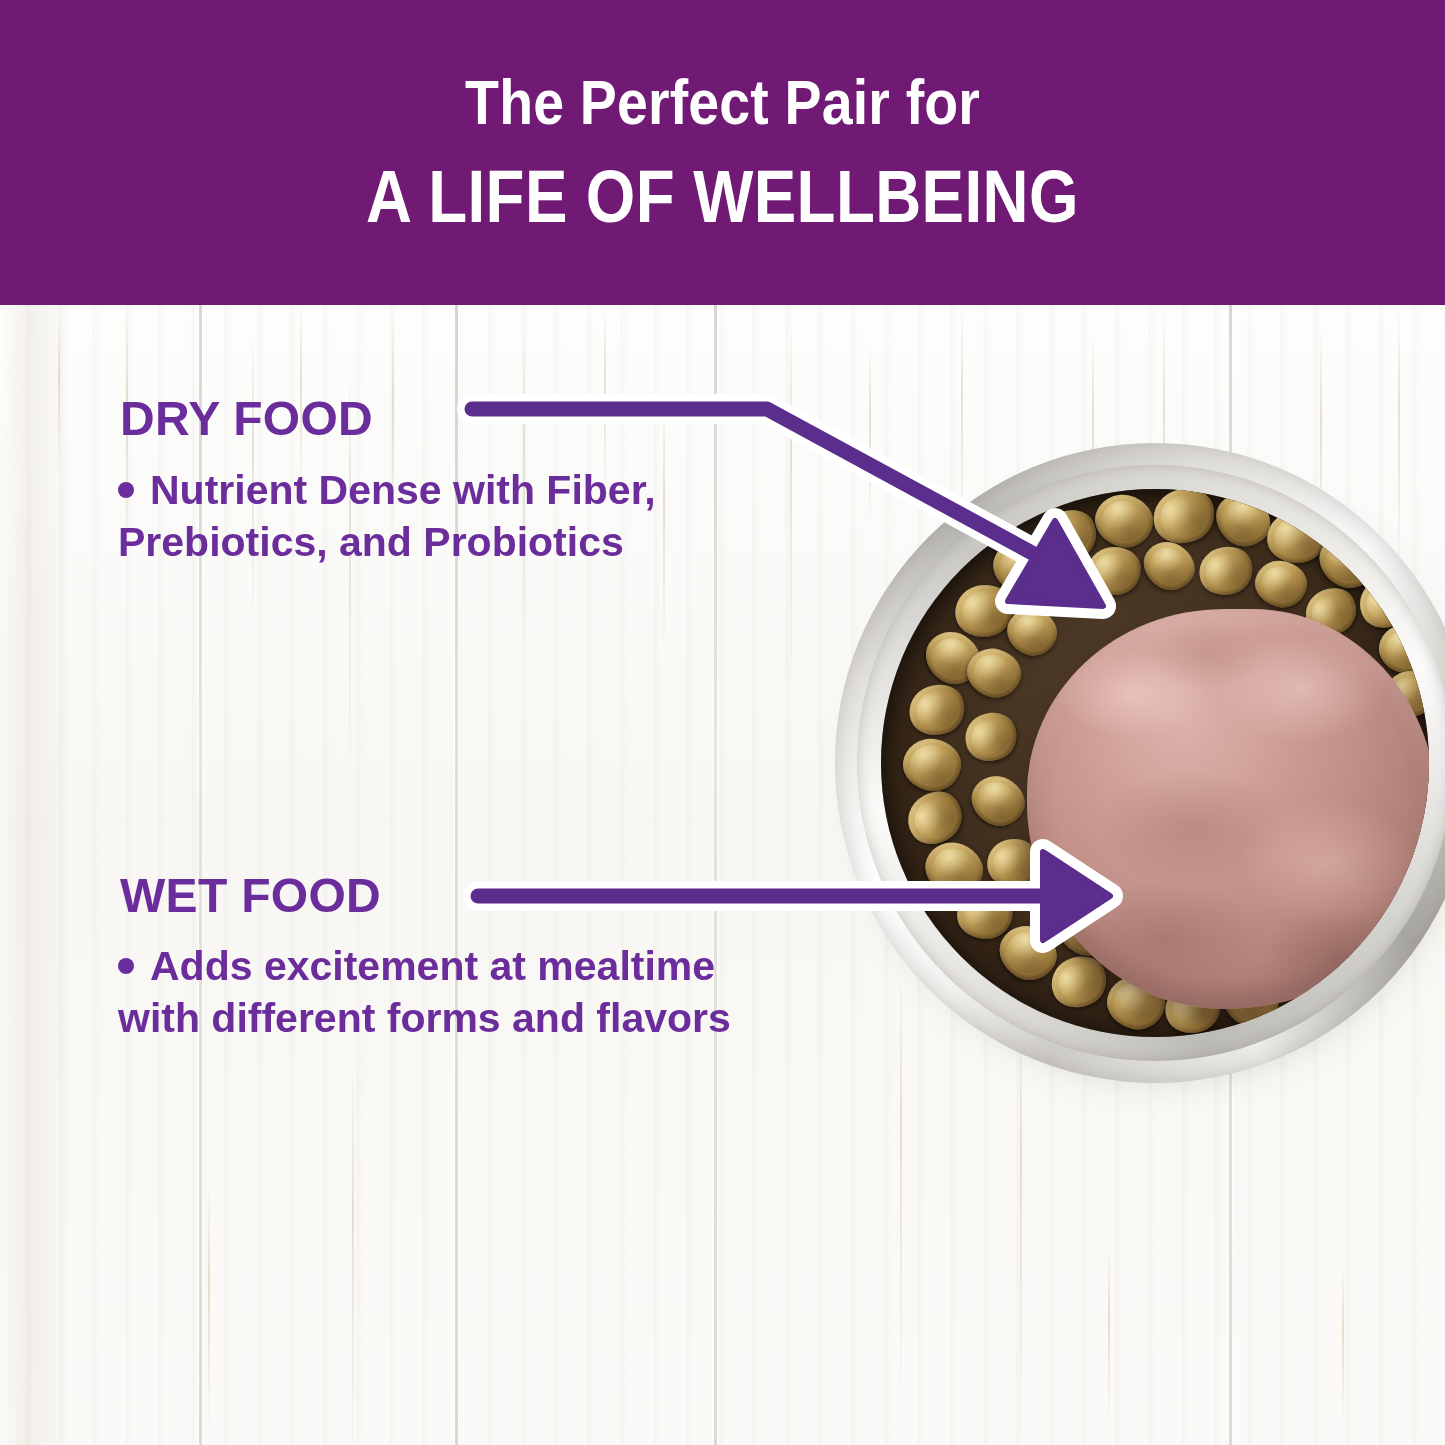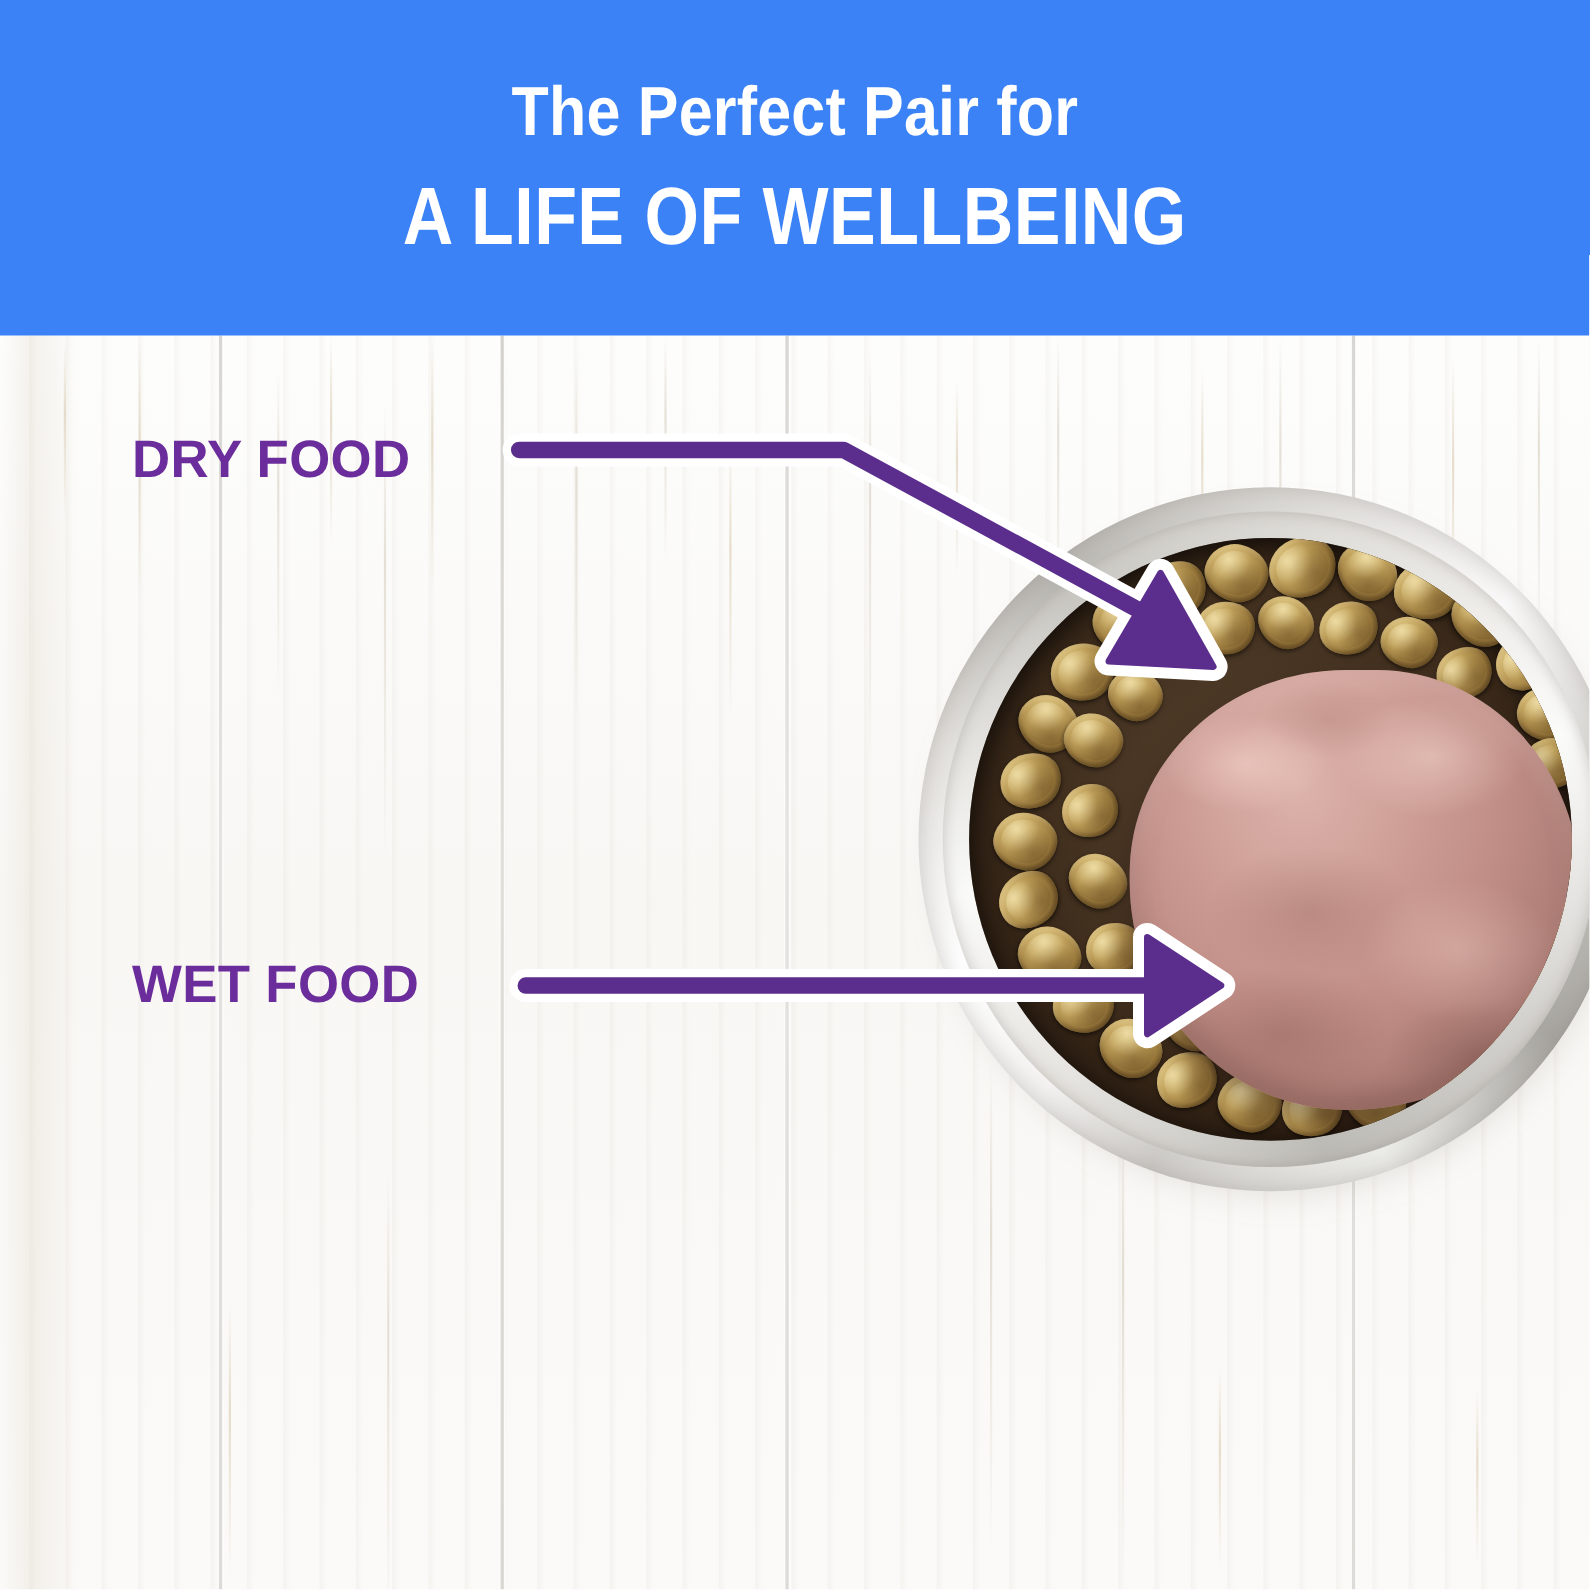--- a/index.html
+++ b/index.html
@@ -49,21 +49,21 @@
     border-radius:2px;
   }
   .grain.warm{ background:linear-gradient(180deg, rgba(206,186,150,0) 0%, rgba(206,186,150,.46) 40%, rgba(206,186,150,0) 100%); }
 
   
   .banner{
     position:absolute;
     left:0; top:0;
     width:1445px;
     height:305px;
-    background:#3b82f6;
+    background:#701a75;
     display:flex;
     flex-direction:column;
     align-items:center;
     justify-content:center;
     z-index:6;
   }
   .banner-line1{
     color:#ffffff;
     font-family:"Liberation Sans", sans-serif;
     font-weight:bold;
@@ -335,25 +335,31 @@
   <div class="banner">
     <div class="banner-line1">The Perfect Pair for</div>
     <div class="banner-line2">A LIFE OF WELLBEING</div>
   </div>
 
   <div class="col-left">
 
     <div class="sec-head" id="dry-head">DRY FOOD</div>
 
     <div class="bullets" id="dry-bullets">
+      <div class="bullet-item">
+        <span class="dot"></span><span class="bullet-text">Nutrient Dense with Fiber, Prebiotics, and Probiotics</span>
+      </div>
     </div>
 
     <div class="sec-head" id="wet-head">WET FOOD</div>
 
     <div class="bullets" id="wet-bullets">
+      <div class="bullet-item">
+        <span class="dot"></span><span class="bullet-text">Adds excitement at mealtime with different forms and flavors</span>
+      </div>
     </div>
   </div>
 
   <svg class="arrow-svg" viewBox="0 0 1445 1445">
 
     <g>
       <path d="M 472 409 L 767 409 L 1062 569" fill="none" stroke="#ffffff" stroke-width="30" stroke-linecap="round" stroke-linejoin="round"></path>
       <path d="M 1055 521 L 1103 606 L 1008 601 Z" fill="#ffffff" stroke="#ffffff" stroke-width="26" stroke-linejoin="round"></path>
       <path d="M 472 409 L 767 409 L 1058 567" fill="none" stroke="#5B2D8C" stroke-width="15" stroke-linecap="round" stroke-linejoin="round"></path>
       <path d="M 1055 521 L 1103 606 L 1008 601 Z" fill="#5B2D8C" stroke="#5B2D8C" stroke-width="6" stroke-linejoin="round"></path>

